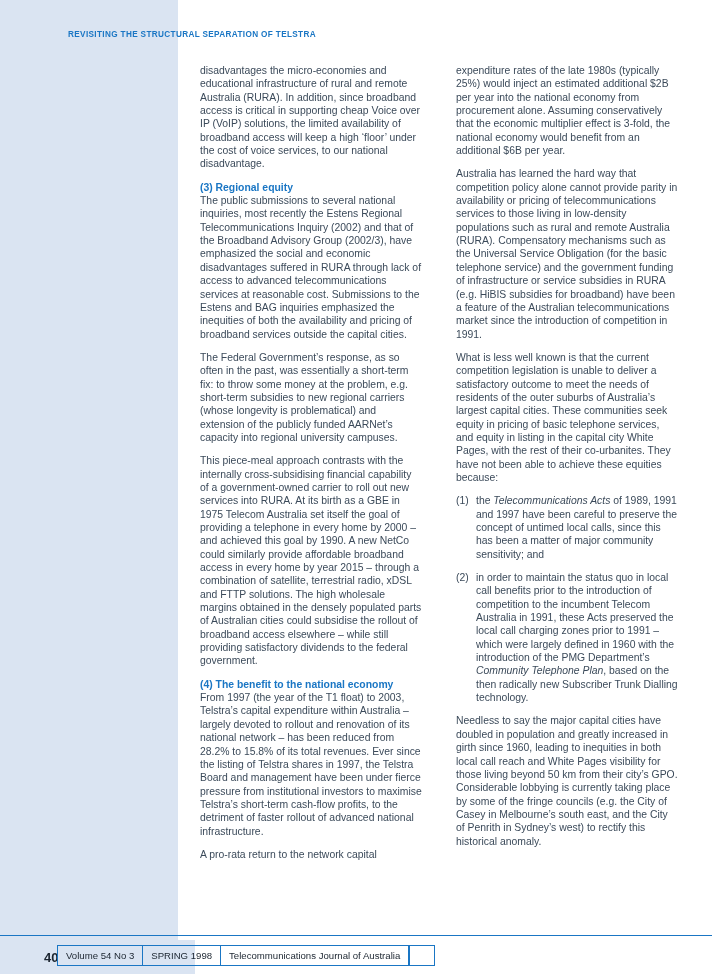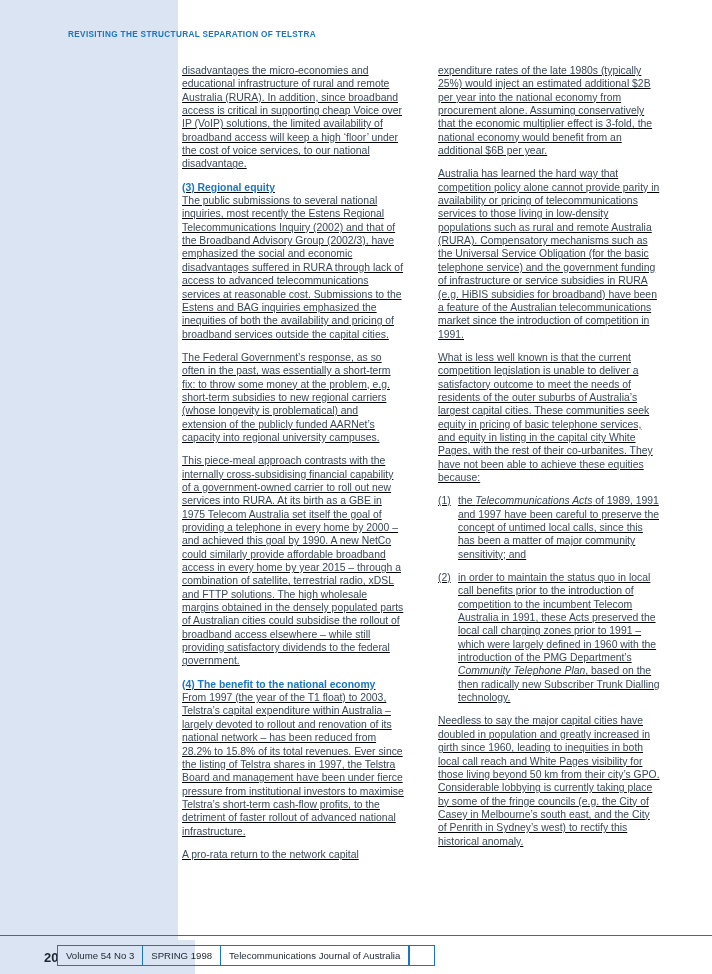--- a/index.html
+++ b/index.html
@@ -48,27 +48,26 @@
     font-weight: bold;
     letter-spacing: 0.35px;
     color: #1a76c4;
     text-transform: uppercase;
     white-space: nowrap;
   }
 
   
   .columns {
     position: absolute;
-    left: 182px;
+    left: 200px;
     top: 64px;
     width: 478px;
     height: 870px;
     display: flex;
     gap: 34px;
-    text-decoration: underline;
   }
   .col {
     width: 222px;
     position: relative;
   }
 
   p {
     margin: 0 0 10px 0;
     font-size: 10.4px;
     line-height: 13.35px;
@@ -212,21 +211,21 @@
         </li>
       </ul>
 
       <p class="tight">Needless to say the major capital cities have doubled in population and greatly increased in girth since 1960, leading to inequities in both local call reach and White Pages visibility for those living beyond 50 km from their city’s GPO. Considerable lobbying is currently taking place by some of the fringe councils (e.g. the City of Casey in Melbourne’s south east, and the City of Penrith in Sydney’s west) to rectify this historical anomaly.</p>
     </div>
 
   </div>
 
   <div class="footer">
     <div class="footer-rule"></div>
-    <div class="folio">20</div>
+    <div class="folio">40</div>
     <div class="footer-boxes">
       <div class="fbox">Volume 54  No 3</div>
       <div class="fbox">SPRING 1998</div>
       <div class="fbox">Telecommunications Journal of Australia</div>
       <div class="fbox fbox-tail"></div>
     </div>
   </div>
 
 </div>
 

